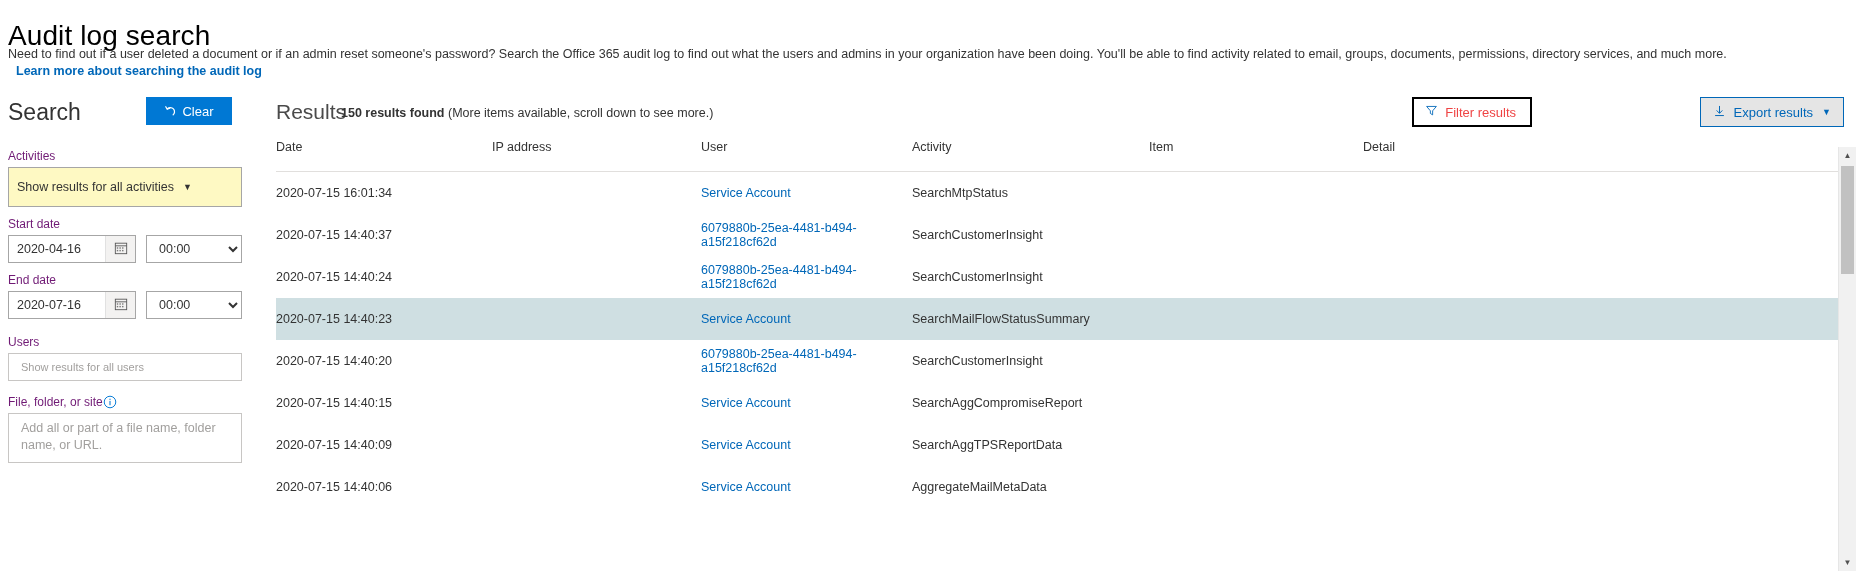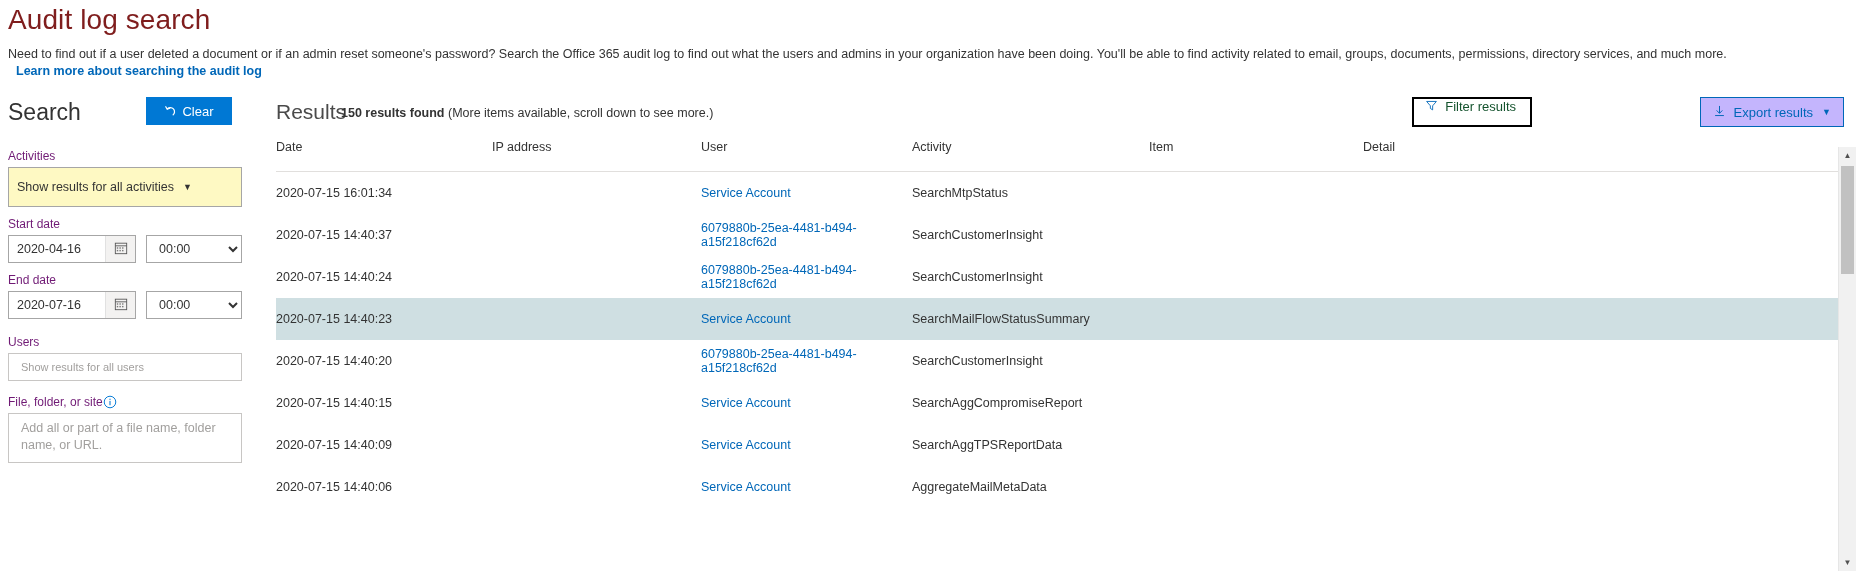--- a/index.html
+++ b/index.html
@@ -13,25 +13,25 @@
     font-family: "Liberation Sans", sans-serif;
     color: #333333;
     overflow: hidden;
     position: relative;
   }
 
   
   .page-title {
     font-size: 28px;
     font-weight: 300;
-    color: #7f1d1d;
+    color: #000000;
     letter-spacing: 0.1px;
     position: absolute;
     left: 8px;
-    top: 2px;
+    top: 18px;
     line-height: 36px;
     white-space: nowrap;
   }
   .intro {
     position: absolute;
     left: 8px;
     top: 46px;
     font-size: 12.5px;
     line-height: 17px;
     color: #333333;
@@ -253,35 +253,36 @@
   .results-count b { font-weight: 700; }
 
   .btn-filter {
     position: absolute;
     right: 324px;
     top: 2px;
     height: 30px;
     padding: 0 14px 0 11px;
     background: #ffffff;
     border: 2px solid #000000;
-    color: #14532d;
+    color: #ef4444;
     font-size: 13px;
     font-family: "Liberation Sans", sans-serif;
     display: flex;
+    align-items: center;
     gap: 7px;
     cursor: pointer;
     box-sizing: border-box;
   }
   .btn-export {
     position: absolute;
     right: 12px;
     top: 2px;
     height: 30px;
     padding: 12px 12px;
-    background: #c4b5fd;
+    background: #e5e5e5;
     border: 1px solid #0067b8;
     color: #0067b8;
     font-size: 13px;
     font-family: "Liberation Sans", sans-serif;
     display: flex;
     align-items: center;
     gap: 8px;
     cursor: pointer;
     box-sizing: border-box;
   }

